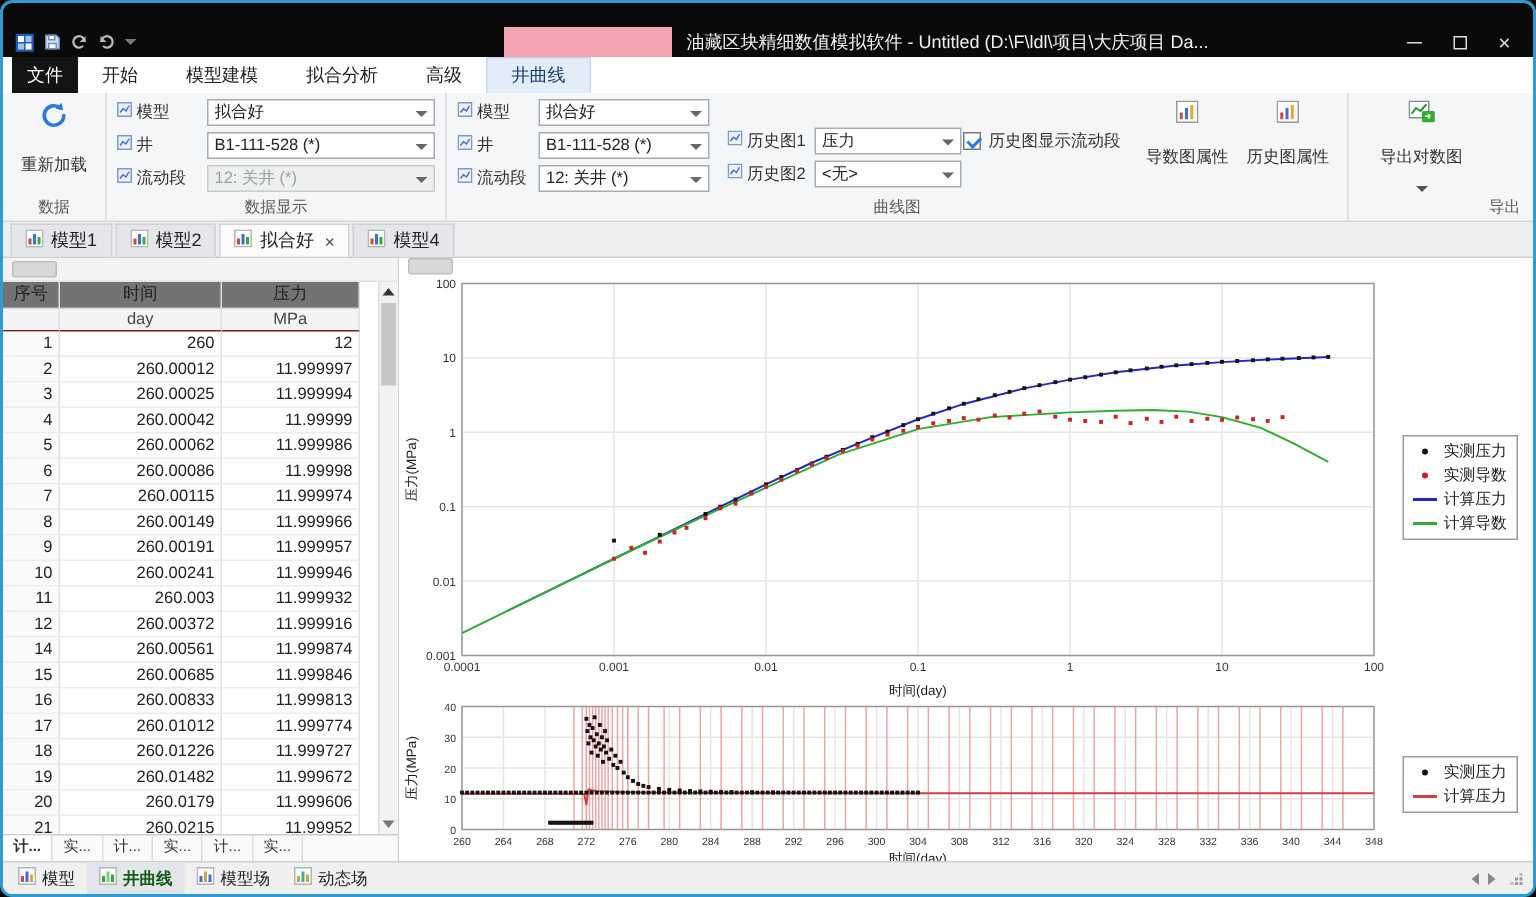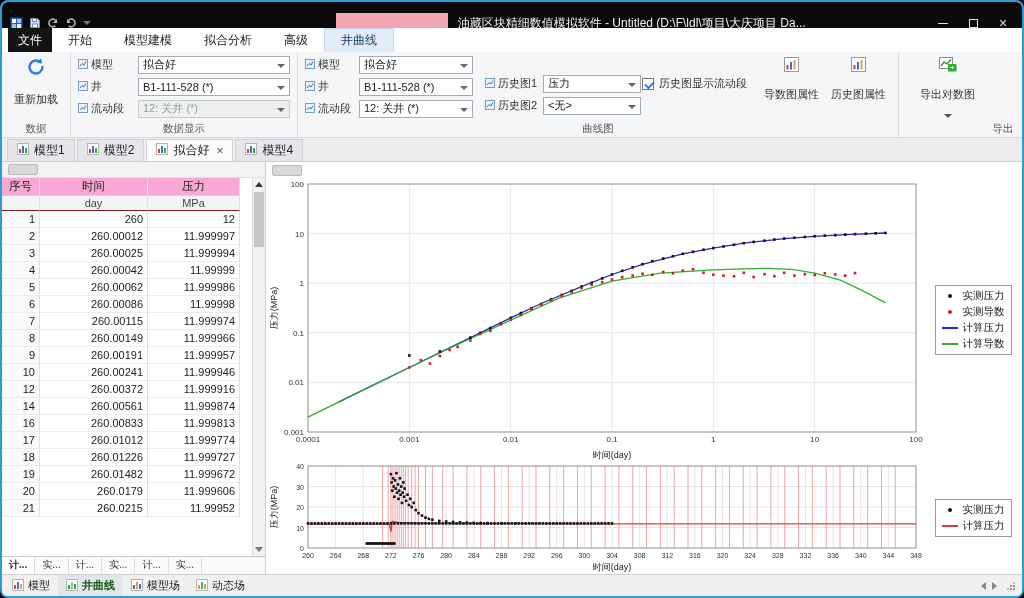--- a/index.html
+++ b/index.html
@@ -1,20 +1,20 @@
 <!DOCTYPE html>
 <html><head>
 <meta charset="utf-8">
 <style>
 *{margin:0;padding:0;box-sizing:border-box;}
 html,body{width:1024px;height:598px;background:#000;overflow:hidden;}
 body{font-family:"Liberation Sans","DejaVu Sans",sans-serif;font-size:12px;color:#222;}
 .window{width:1024px;height:598px;border:2px solid #2e9bd6;border-radius:8px;overflow:hidden;display:flex;flex-direction:column;background:#f5f6f7;}
 
-.titlebar{height:26px;background:#0a0a0a;color:#e8e8e8;display:flex;align-items:center;padding:16px 4px 0 8px;flex:0 0 auto;}
+.titlebar{height:36px;background:#0a0a0a;color:#e8e8e8;display:flex;align-items:center;padding:16px 4px 0 8px;flex:0 0 auto;}
 .tb-icons{display:flex;align-items:center;gap:6px;}
 .tb-icons span{display:inline-flex;align-items:center;}
 .tb-sp1{flex:2;}.tb-sp2{flex:1;}
 .tb-highlight{width:112px;height:20px;background:#f2a4b0;margin-right:10px;flex:0 0 auto;}
 .tb-title{font-size:12px;color:#f0f0f0;white-space:nowrap;overflow:hidden;}
 .tb-btn{width:30px;height:22px;display:flex;align-items:center;justify-content:center;color:#ddd;font-size:14px;cursor:default;}
 .minbar{width:10px;height:1px;background:#ddd;display:inline-block;}
 .maxbox{width:9px;height:9px;border:1px solid #ddd;display:inline-block;}
 .caret{width:0;height:0;border-left:4px solid transparent;border-right:4px solid transparent;border-top:4px solid #777;display:inline-block;}
 .caret.dark{border-top-color:#555;}
@@ -59,21 +59,21 @@
 .main{flex:1;display:flex;min-height:0;}
 .left-panel{width:264px;flex:0 0 auto;display:flex;flex-direction:column;border-right:1px solid #cfcfcf;background:#fff;}
 .panel-top{height:16px;background:#f3f3f3;border-bottom:1px solid #e2e2e2;display:flex;align-items:center;}
 .stub{width:30px;height:11px;background:#d8d8d8;border:1px solid #bdbdbd;border-radius:2px;margin-left:6px;}
 .tbl{flex:1;position:relative;overflow:hidden;font-size:11px;background:#fff;}
 .thead,.tunits,.trow{display:flex;}
 .tcell{border-right:1px solid #e0e0e0;border-bottom:1px solid #ececec;padding:0 4px;text-align:right;overflow:hidden;white-space:nowrap;}
 .c0{width:38px;background:#fafafa;}
 .c1{width:108px;}
 .c2{width:92px;}
-.hc{height:18px;line-height:17px;text-align:center;background:#f9a8d4;border-bottom:1px solid #d2d2d2;font-size:11.5px;}
+.hc{height:18px;line-height:17px;text-align:center;background:#737373;border-bottom:1px solid #d2d2d2;font-size:11.5px;}
 .uc{height:15px;line-height:14px;text-align:center;background:#f3f4f5;border-bottom:1px solid #7f1d1d;color:#444;}
 .tbody{position:absolute;top:33px;left:0;right:14px;bottom:0;overflow:hidden;}
 .trow{height:17px;line-height:16px;}
 .vscroll{position:absolute;top:0;right:0;bottom:0;width:13px;background:#f2f2f2;border-left:1px solid #ddd;}
 .varrow{height:13px;display:flex;align-items:center;justify-content:center;}
 .tri-up{width:0;height:0;border-left:4px solid transparent;border-right:4px solid transparent;border-bottom:5px solid #333;}
 .tri-down{width:0;height:0;border-left:4px solid transparent;border-right:4px solid transparent;border-top:5px solid #777;position:absolute;bottom:4px;left:2px;}
 .vthumb{position:absolute;top:14px;left:1px;right:1px;height:55px;background:#c6c6c6;}
 .mtabs{height:18px;border-top:1px solid #ccc;display:flex;background:#fafafa;font-size:10px;flex:0 0 auto;}
 .mtab{padding:0 7px;line-height:16px;border-right:1px solid #ddd;color:#333;white-space:nowrap;}
@@ -449,28 +449,38 @@
               <div class="tcell c0">9</div>
               <div class="tcell c1">260.00191</div>
               <div class="tcell c2">11.999957</div>
             </div>
             <div class="trow">
               <div class="tcell c0">10</div>
               <div class="tcell c1">260.00241</div>
               <div class="tcell c2">11.999946</div>
             </div>
             <div class="trow">
+              <div class="tcell c0">11</div>
+              <div class="tcell c1">260.003</div>
+              <div class="tcell c2">11.999932</div>
+            </div>
+            <div class="trow">
               <div class="tcell c0">12</div>
               <div class="tcell c1">260.00372</div>
               <div class="tcell c2">11.999916</div>
             </div>
             <div class="trow">
               <div class="tcell c0">14</div>
               <div class="tcell c1">260.00561</div>
               <div class="tcell c2">11.999874</div>
+            </div>
+            <div class="trow">
+              <div class="tcell c0">15</div>
+              <div class="tcell c1">260.00685</div>
+              <div class="tcell c2">11.999846</div>
             </div>
             <div class="trow">
               <div class="tcell c0">16</div>
               <div class="tcell c1">260.00833</div>
               <div class="tcell c2">11.999813</div>
             </div>
             <div class="trow">
               <div class="tcell c0">17</div>
               <div class="tcell c1">260.01012</div>
               <div class="tcell c2">11.999774</div>

